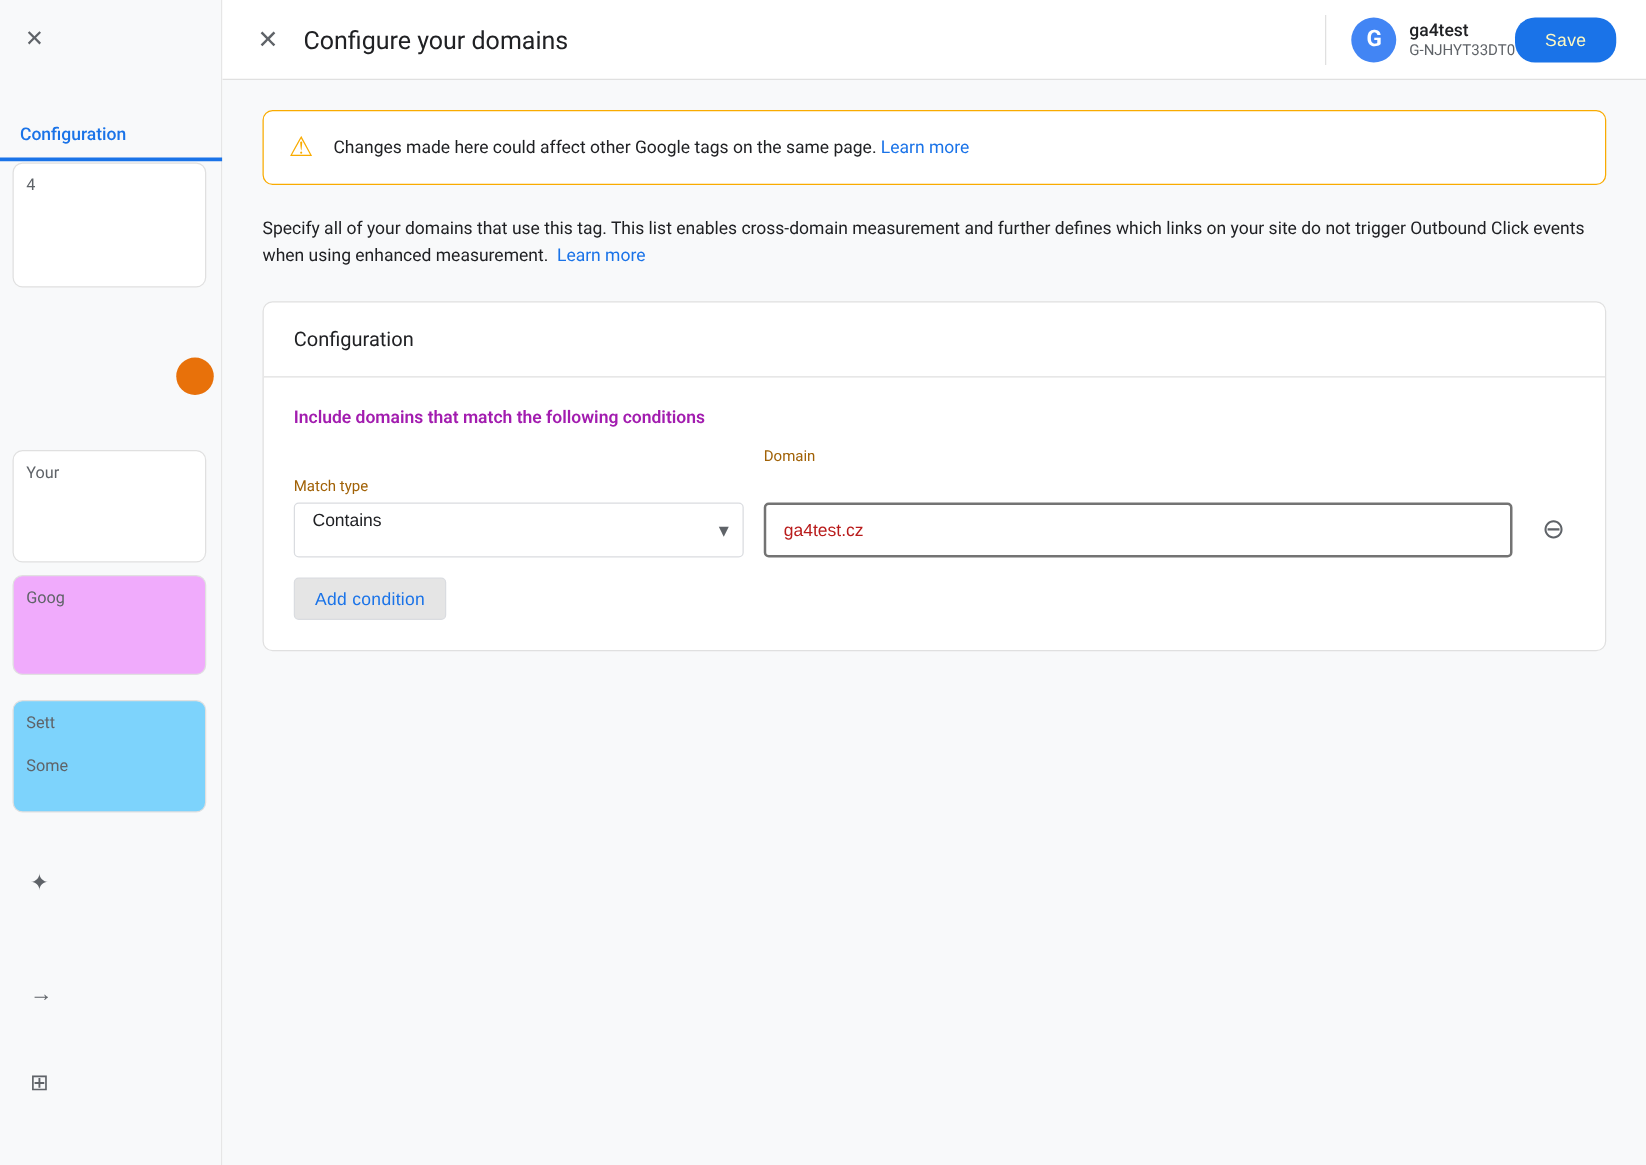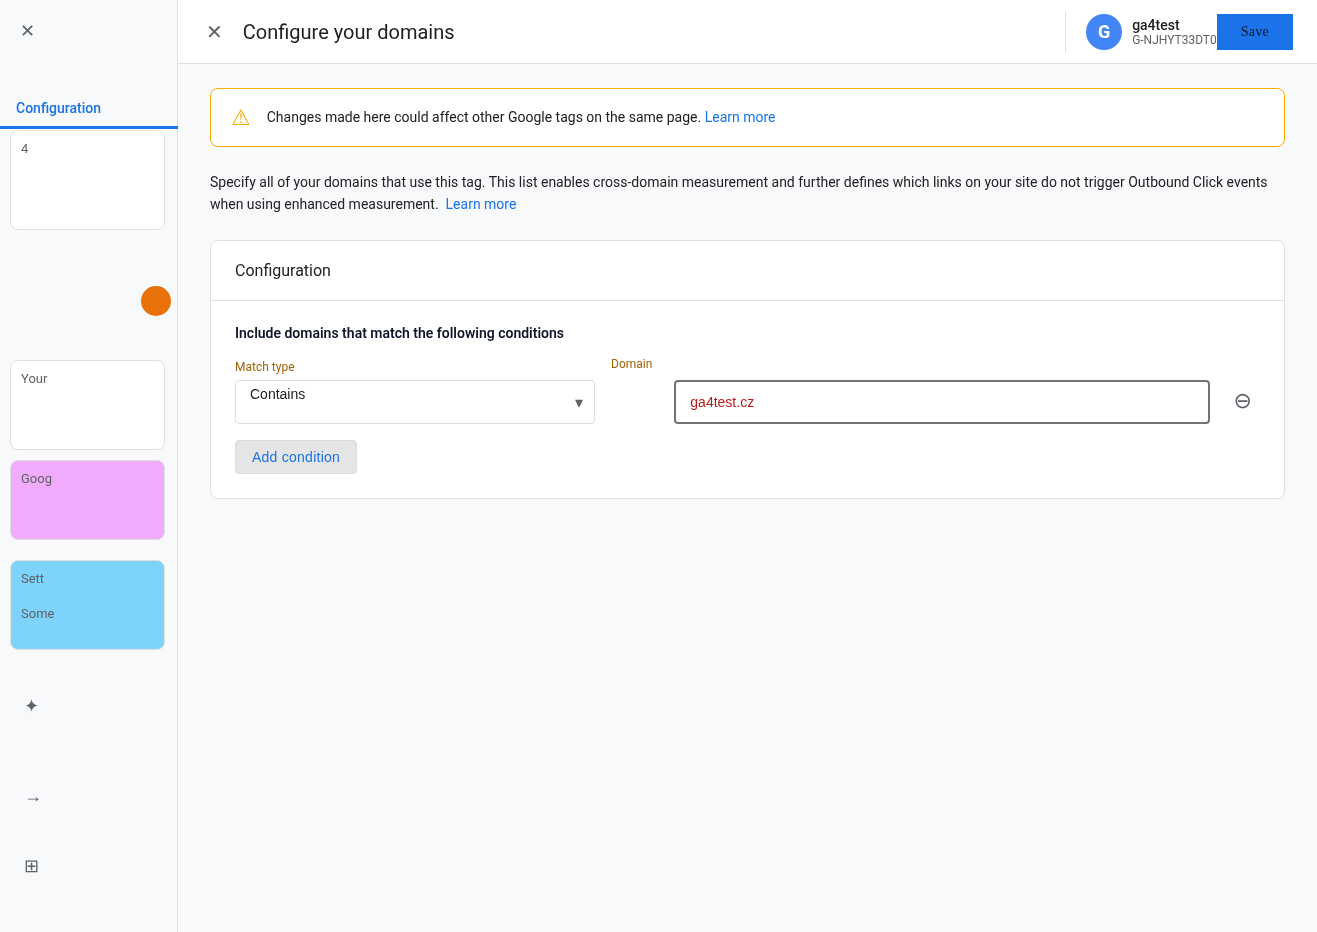--- a/index.html
+++ b/index.html
@@ -151,30 +151,29 @@
     }
 
     .ga-id {
       font-size: 12px;
       color: #5f6368;
     }
 
     .save-btn {
       margin-left: auto;
       background: #1a73e8;
-      color: #0f172a;
+      color: #fef9c3;
       border: none;
-      border-radius: 0;
+      border-radius: 16px;
       padding: 0 24px;
       height: 36px;
       font-size: 14px;
       font-weight: 500;
       cursor: pointer;
       letter-spacing: 0.25px;
-      font-family: Liberation Serif, serif;
     }
 
     
     .dialog-body {
       flex: 1;
       padding: 24px 32px;
       background: #f8f9fa;
       overflow-y: auto;
     }
 
@@ -241,21 +240,21 @@
       color: #202124;
     }
 
     .config-card-body {
       padding: 24px;
     }
 
     .conditions-title {
       font-size: 14px;
       font-weight: 600;
-      color: #0f172a;
+      color: #a21caf;
       margin-bottom: 16px;
     }
 
     .condition-row {
       display: flex;
       align-items: flex-end;
       gap: 16px;
       margin-bottom: 16px;
     }
 
@@ -294,22 +293,22 @@
       right: 12px;
       top: 50%;
       transform: translateY(-50%);
       pointer-events: none;
       color: #5f6368;
       font-size: 16px;
     }
 
     .domain-field-group {
       display: flex;
-      flex-direction: row;
-      gap: 22px;
+      flex-direction: column;
+      gap: 7px;
       flex: 1;
     }
 
     .domain-input {
       height: 44px;
       padding: 0 14px;
       border: 2px solid #737373;
       border-radius: 4px;
       font-size: 14px;
       color: #b91c1c;

